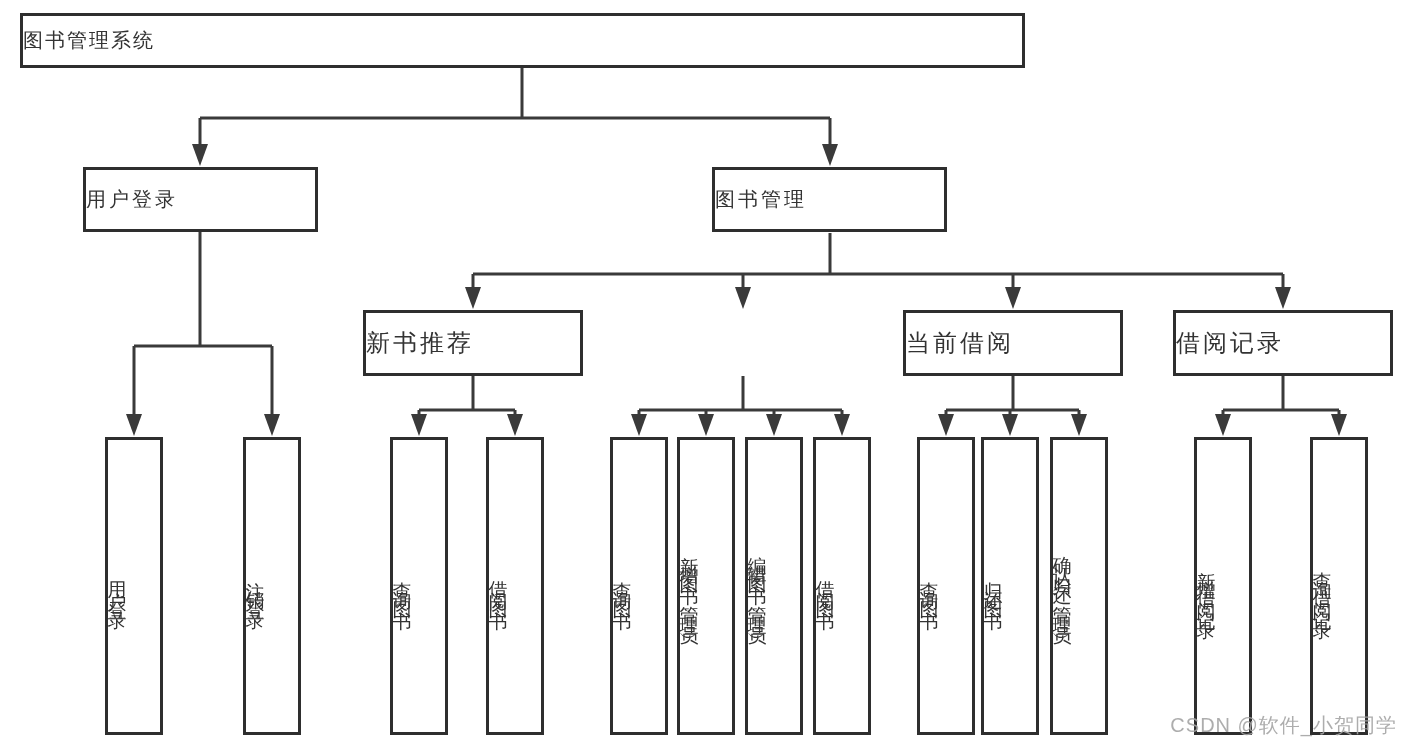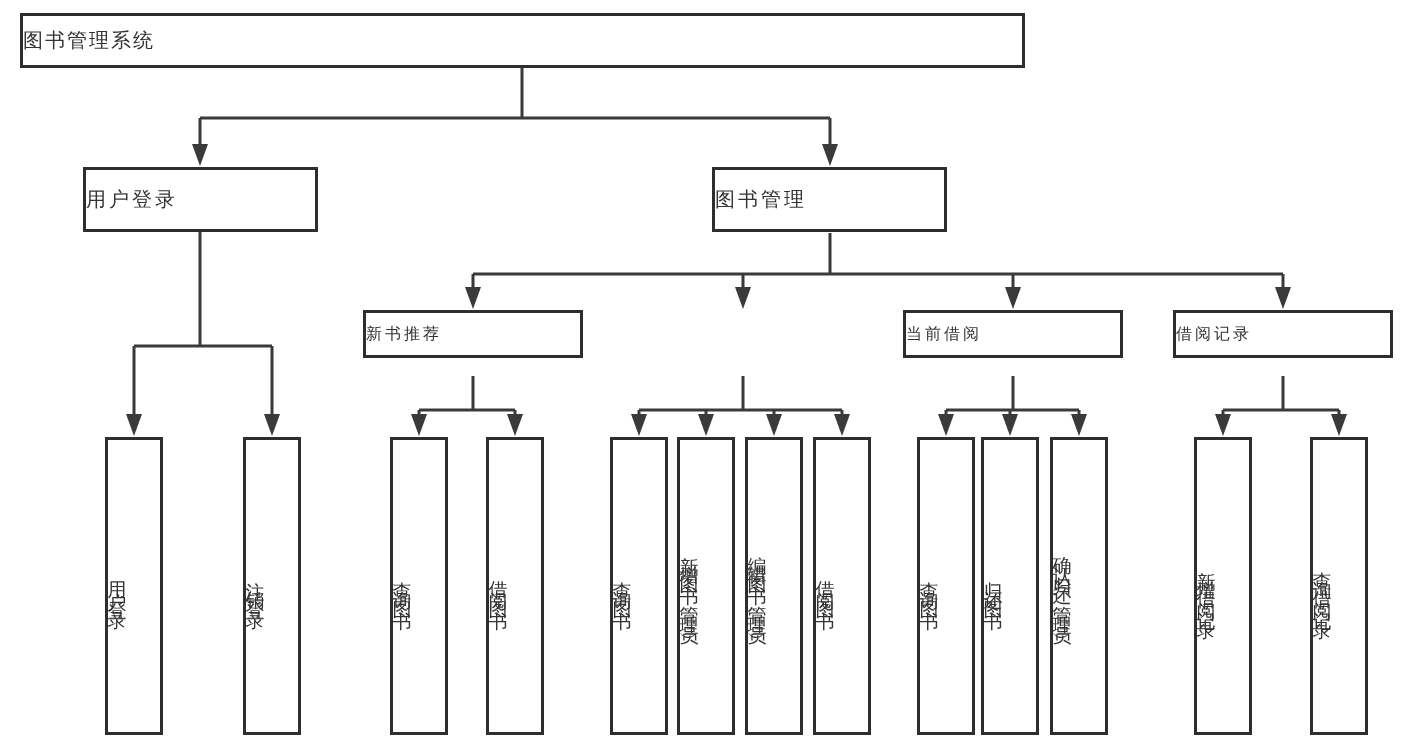--- a/index.html
+++ b/index.html
@@ -18,21 +18,21 @@
     position:absolute;
     box-sizing:border-box;
     background:#ffffff;
     border:3px solid #2e2e2e;
     display:flex;align-items:center;justify-content:flex-start;
     color:#333333;
     z-index:2;
   }
   .root{left:20px;top:13px;width:1005px;height:55px;font-size:20px;letter-spacing:2px;}
   .l2{top:167px;width:235px;height:65px;font-size:20px;letter-spacing:3px;}
-  .l3{top:310px;width:220px;height:48px;font-size:16px;letter-spacing:3px;}
+  .l3{top:310px;width:220px;height:66px;font-size:24px;letter-spacing:3px;}
   .vnode{top:437px;width:58px;height:298px;}
   .vnode span{
     writing-mode:vertical-rl;
     text-orientation:mixed;
     font-size:19px;
     letter-spacing:10px;
     line-height:1;
     color:#333333;
   }
   .watermark{
@@ -143,14 +143,15 @@
     <span>确认归还（管理员）</span>
   </div>
 
   <div class="node vnode" style="left:1194px">
     <span>新增借阅记录</span>
   </div>
   <div class="node vnode" style="left:1310px">
     <span>查询借阅记录</span>
   </div>
 
+  <div class="watermark">CSDN @软件_小贺同学</div>
 
 </div>
 
 </body></html>

